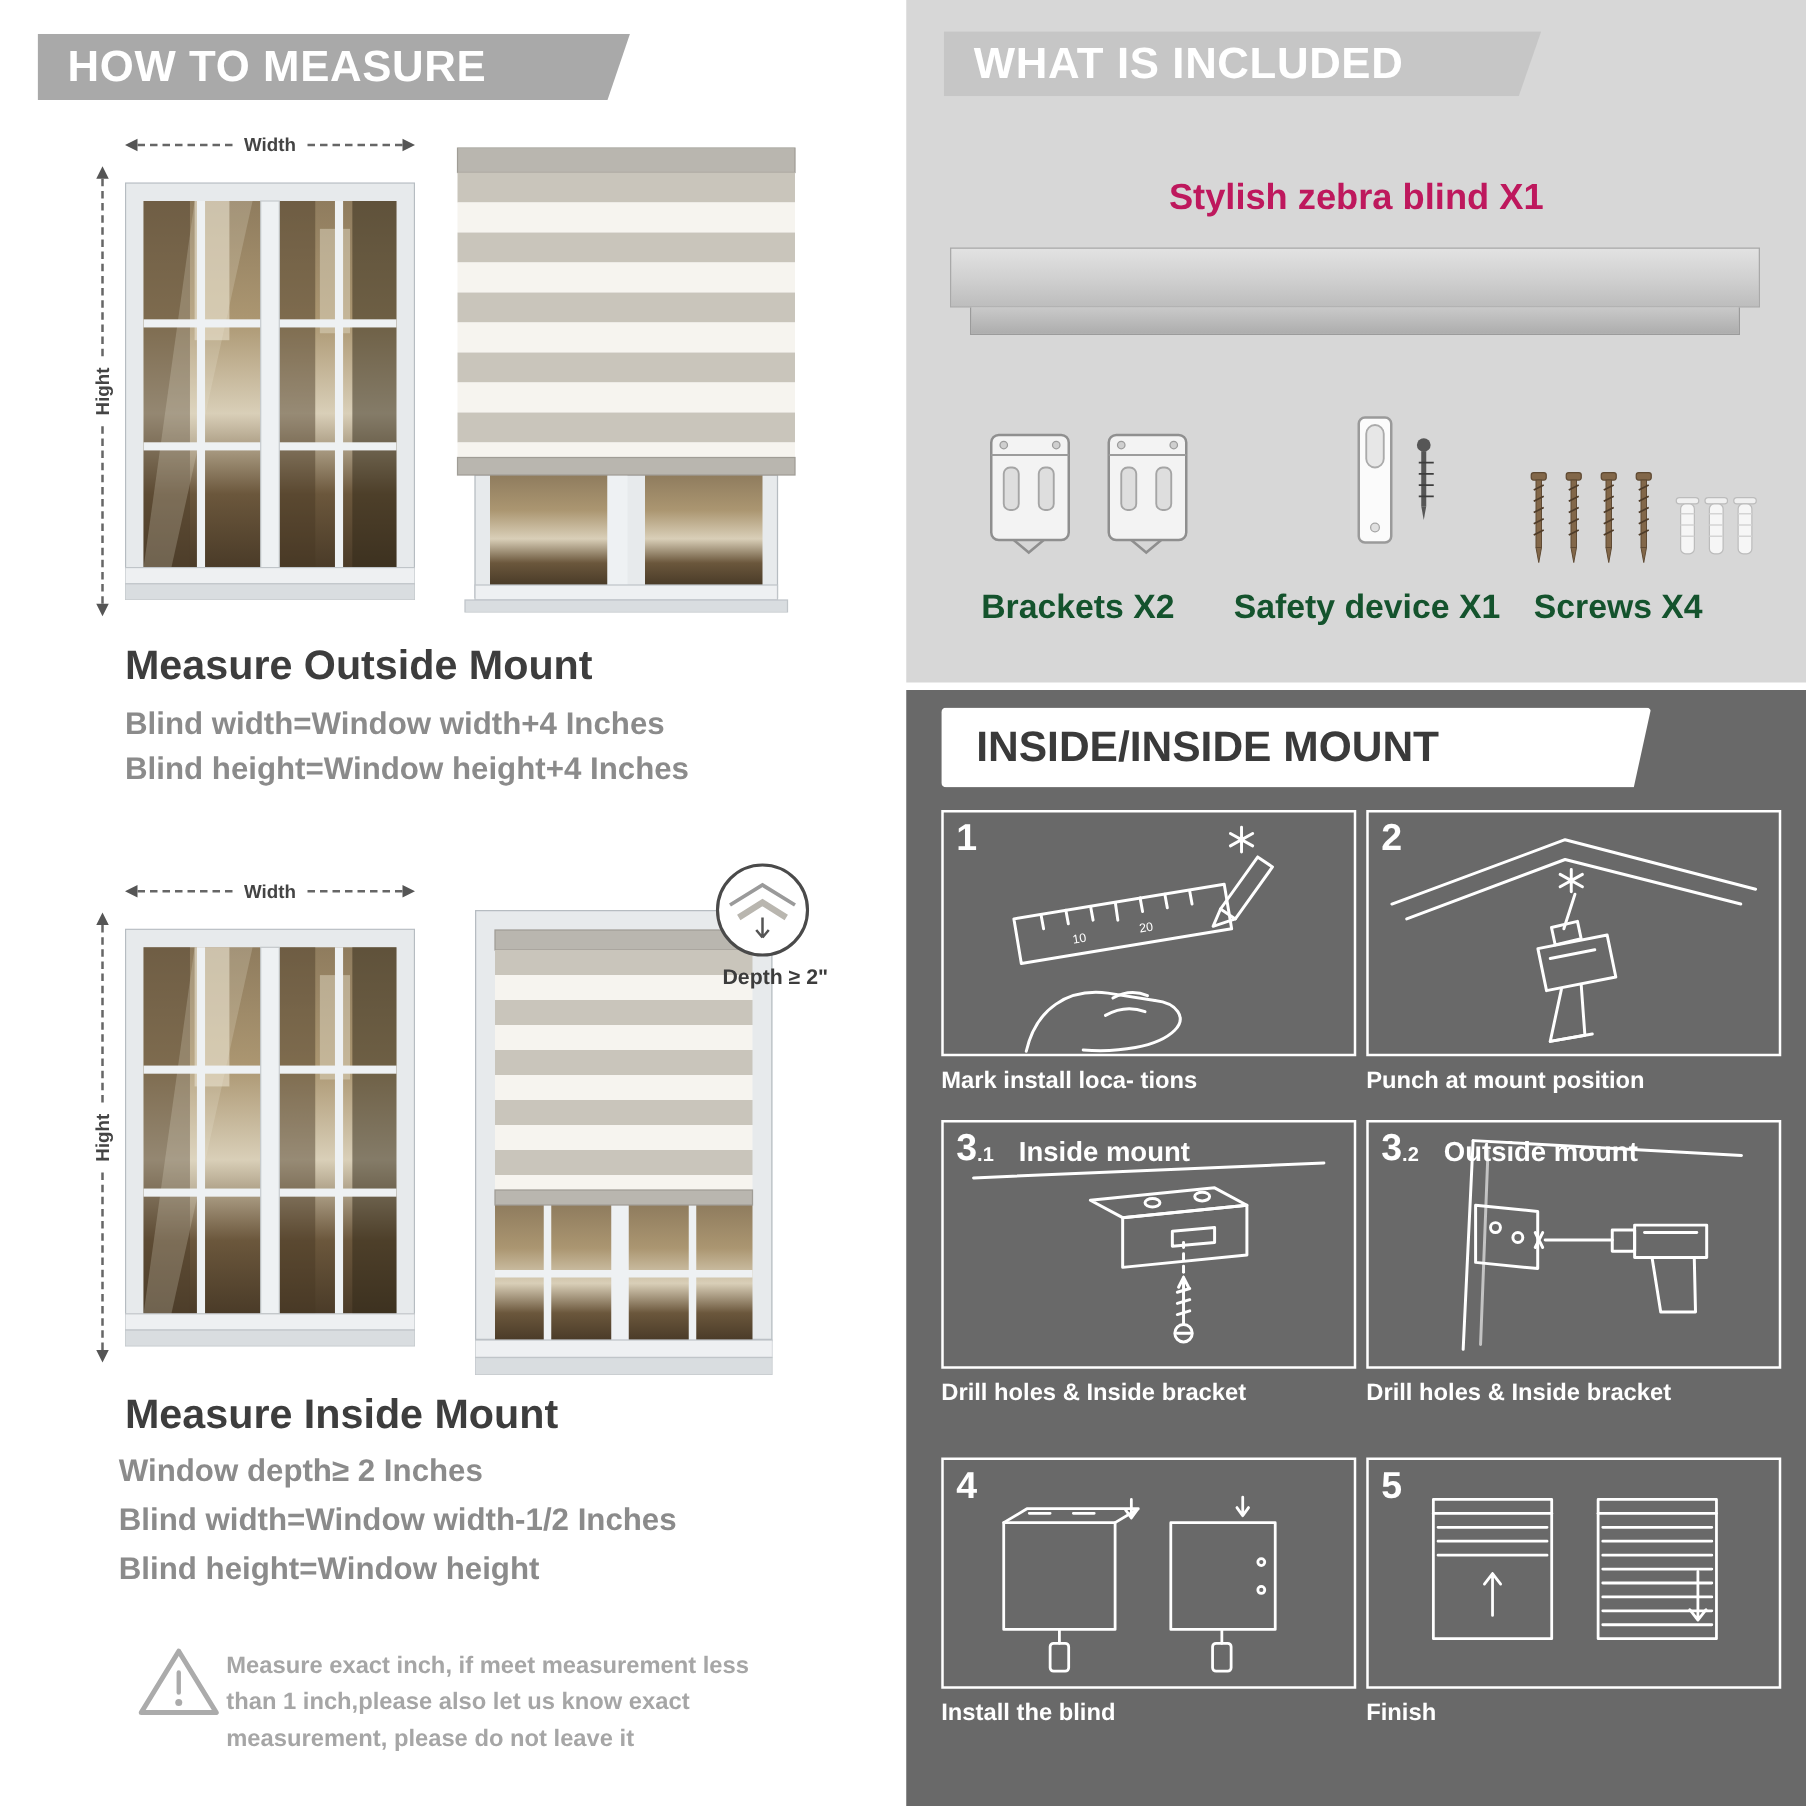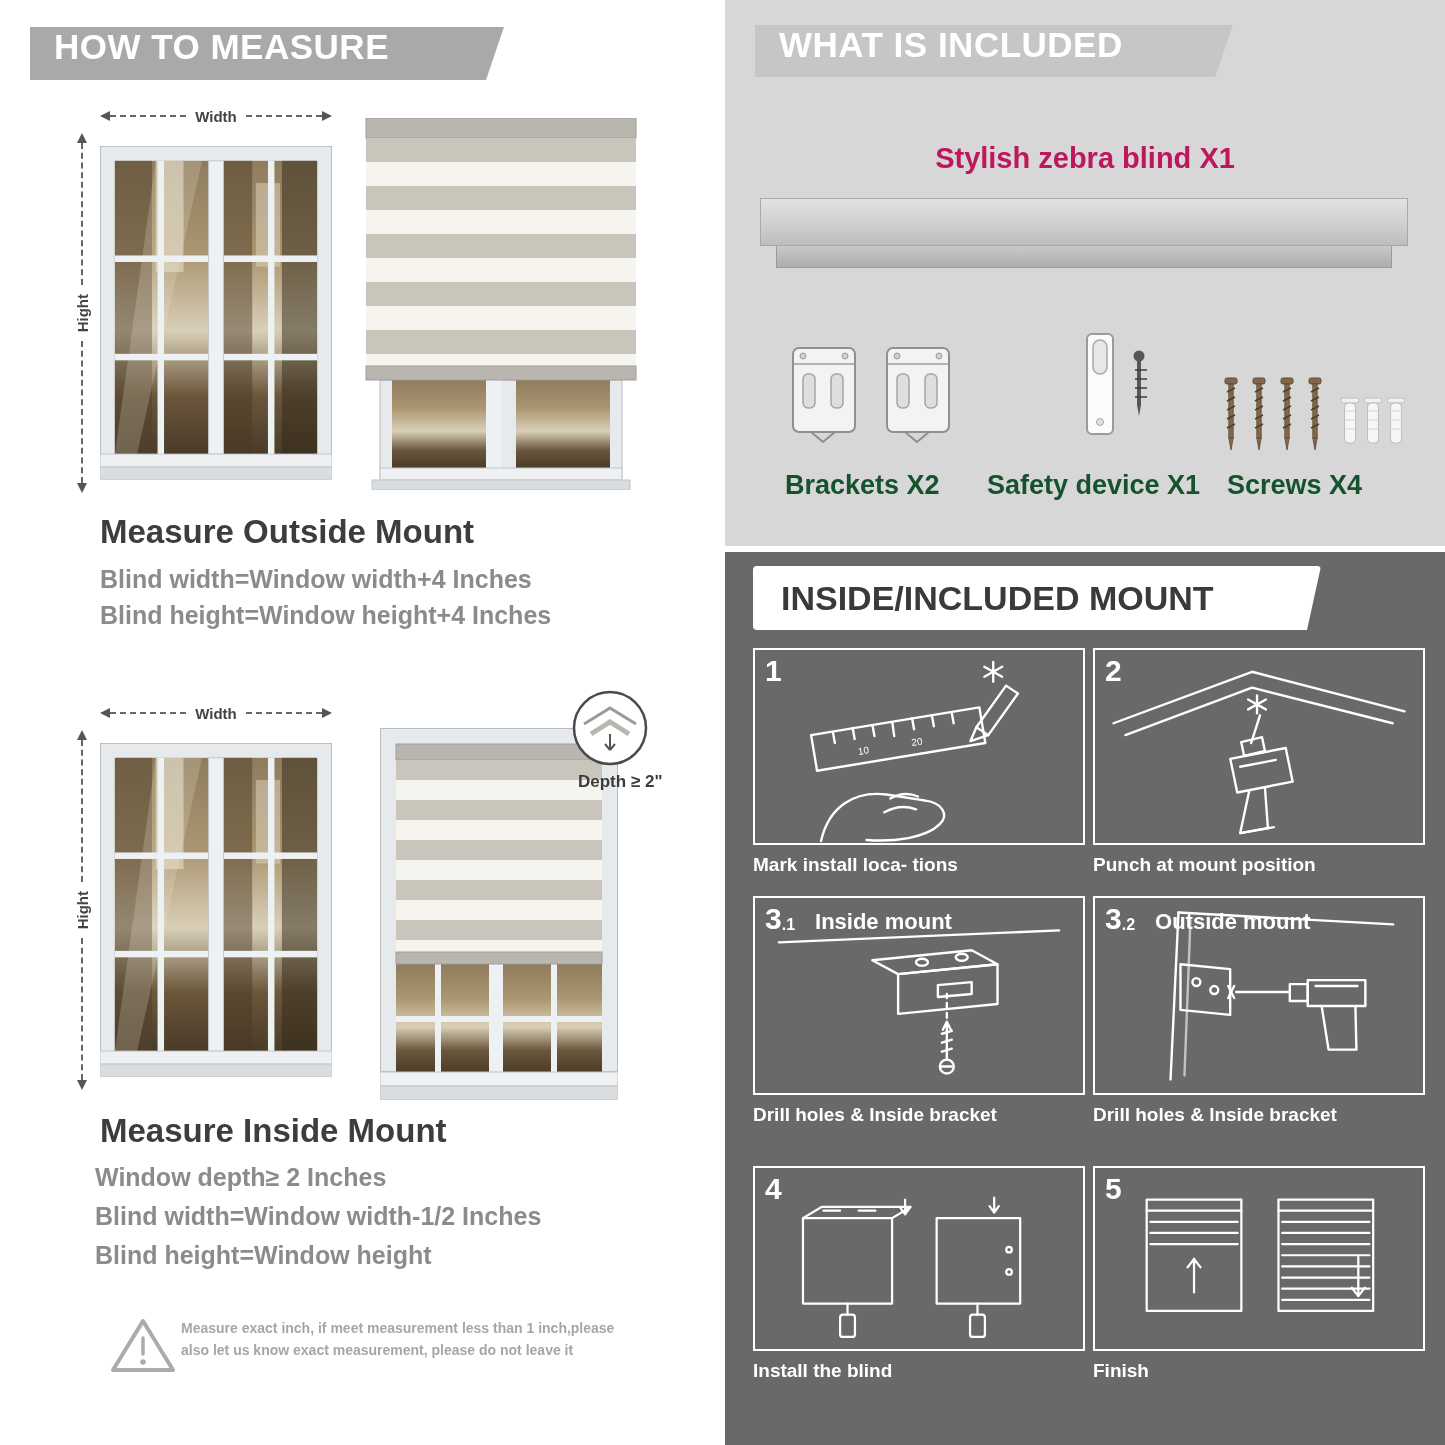--- a/index.html
+++ b/index.html
@@ -1,21 +1,21 @@
 <!DOCTYPE html>
 <html><head>
 <meta charset="utf-8">
 <style>
   * { margin:0; padding:0; box-sizing:border-box; }
   body { font-family:"Liberation Sans",sans-serif; background:#fff; }
   .page { position:relative; width:1445px; height:1445px; background:#fff; overflow:hidden; }
   .abs { position:absolute; }
 
   
-  .banner { display:flex; color:#fff; font-weight:bold; font-size:35px;
+  .banner { display:flex; align-items:center; color:#fff; font-weight:bold; font-size:35px;
             letter-spacing:.5px; padding-left:24px;
             clip-path:polygon(0 0,100% 0,calc(100% - 18px) 100%,0 100%); }
   .htm-banner { left:30px; top:27px; width:474px; height:53px; background:#a9a9a9; }
   .wii-banner { left:30px; top:25px; width:478px; height:52px; background:#c6c6c6; }
 
   
   .sec-title { font-size:33px; font-weight:bold; color:#3d3d3d; }
   .formula   { font-size:25px; font-weight:bold; color:#8b8b8b; }
 
   .arrow-h { display:flex; align-items:center; }
@@ -24,21 +24,21 @@
   .tri-r { width:0;height:0;border-top:5px solid transparent;border-bottom:5px solid transparent;border-left:10px solid #555; }
   .arrow-h .lbl { margin:0 9px; font-size:15px; font-weight:bold; color:#444; }
 
   .arrow-v { display:flex; flex-direction:column; align-items:center; }
   .arrow-v .line { flex:1; width:0; border-left:2px dashed #666; }
   .tri-u { width:0;height:0;border-left:5px solid transparent;border-right:5px solid transparent;border-bottom:10px solid #555; }
   .tri-d { width:0;height:0;border-left:5px solid transparent;border-right:5px solid transparent;border-top:10px solid #555; }
   .arrow-v .lbl { writing-mode:vertical-rl; transform:rotate(180deg); margin:9px 0; font-size:15px; font-weight:bold; color:#444; }
 
   .depth-label { font-size:17px; font-weight:bold; color:#3c3c3c; }
-  .warning-text { font-size:14px; font-weight:bold; color:#a6a6a6; line-height:1.55; }
+  .warning-text { font-size:19px; font-weight:bold; color:#a6a6a6; line-height:1.55; }
 
   
   .right-col { left:725px; top:0; width:720px; height:1108px; }
   .included-section { left:0; top:0; width:720px; height:546px; background:#d7d7d7; }
   .blind-label { left:0; top:142px; width:720px; text-align:center; font-size:29px; font-weight:bold; color:#be185d; }
   .rail-top { height:48px; background:linear-gradient(180deg,#e2e2e2 0%,#cfcfcf 55%,#bdbdbd 100%); border:1px solid #a9a9a9; }
   .rail-bottom { height:22px; margin:0 16px; background:linear-gradient(180deg,#c9c9c9,#adadad); border:1px solid #9b9b9b; border-top:none; }
   .part-label { font-size:27px; font-weight:bold; color:#14532d; }
 
   .mount-section { left:0; top:552px; width:720px; height:893px; background:#696969; }
@@ -262,21 +262,21 @@
         <use href="#anchorShape" x="179" y="26"></use>
       </svg>
 
       <span class="abs part-label" style="left:60px;  top:470px;">Brackets X2</span>
       <span class="abs part-label" style="left:262px; top:470px;">Safety device X1</span>
       <span class="abs part-label" style="left:502px; top:470px;">Screws X4</span>
     </div>
 
     <div class="abs mount-section">
       <div class="abs mount-header">
-        <span>INSIDE/INCLUDED MOUNT</span>
+        <span>INSIDE/INSIDE MOUNT</span>
       </div>
 
       <div class="step" style="left:28px; top:96px;">
         <div class="panel ph1">
           <div class="step-head">
             <span class="step-num">1</span>
             <span class="step-sub"></span>
           </div>
           <svg class="art" viewBox="0 0 330 195">
             <g fill="none" stroke="#fff" stroke-width="2.4" stroke-linecap="round" stroke-linejoin="round">

